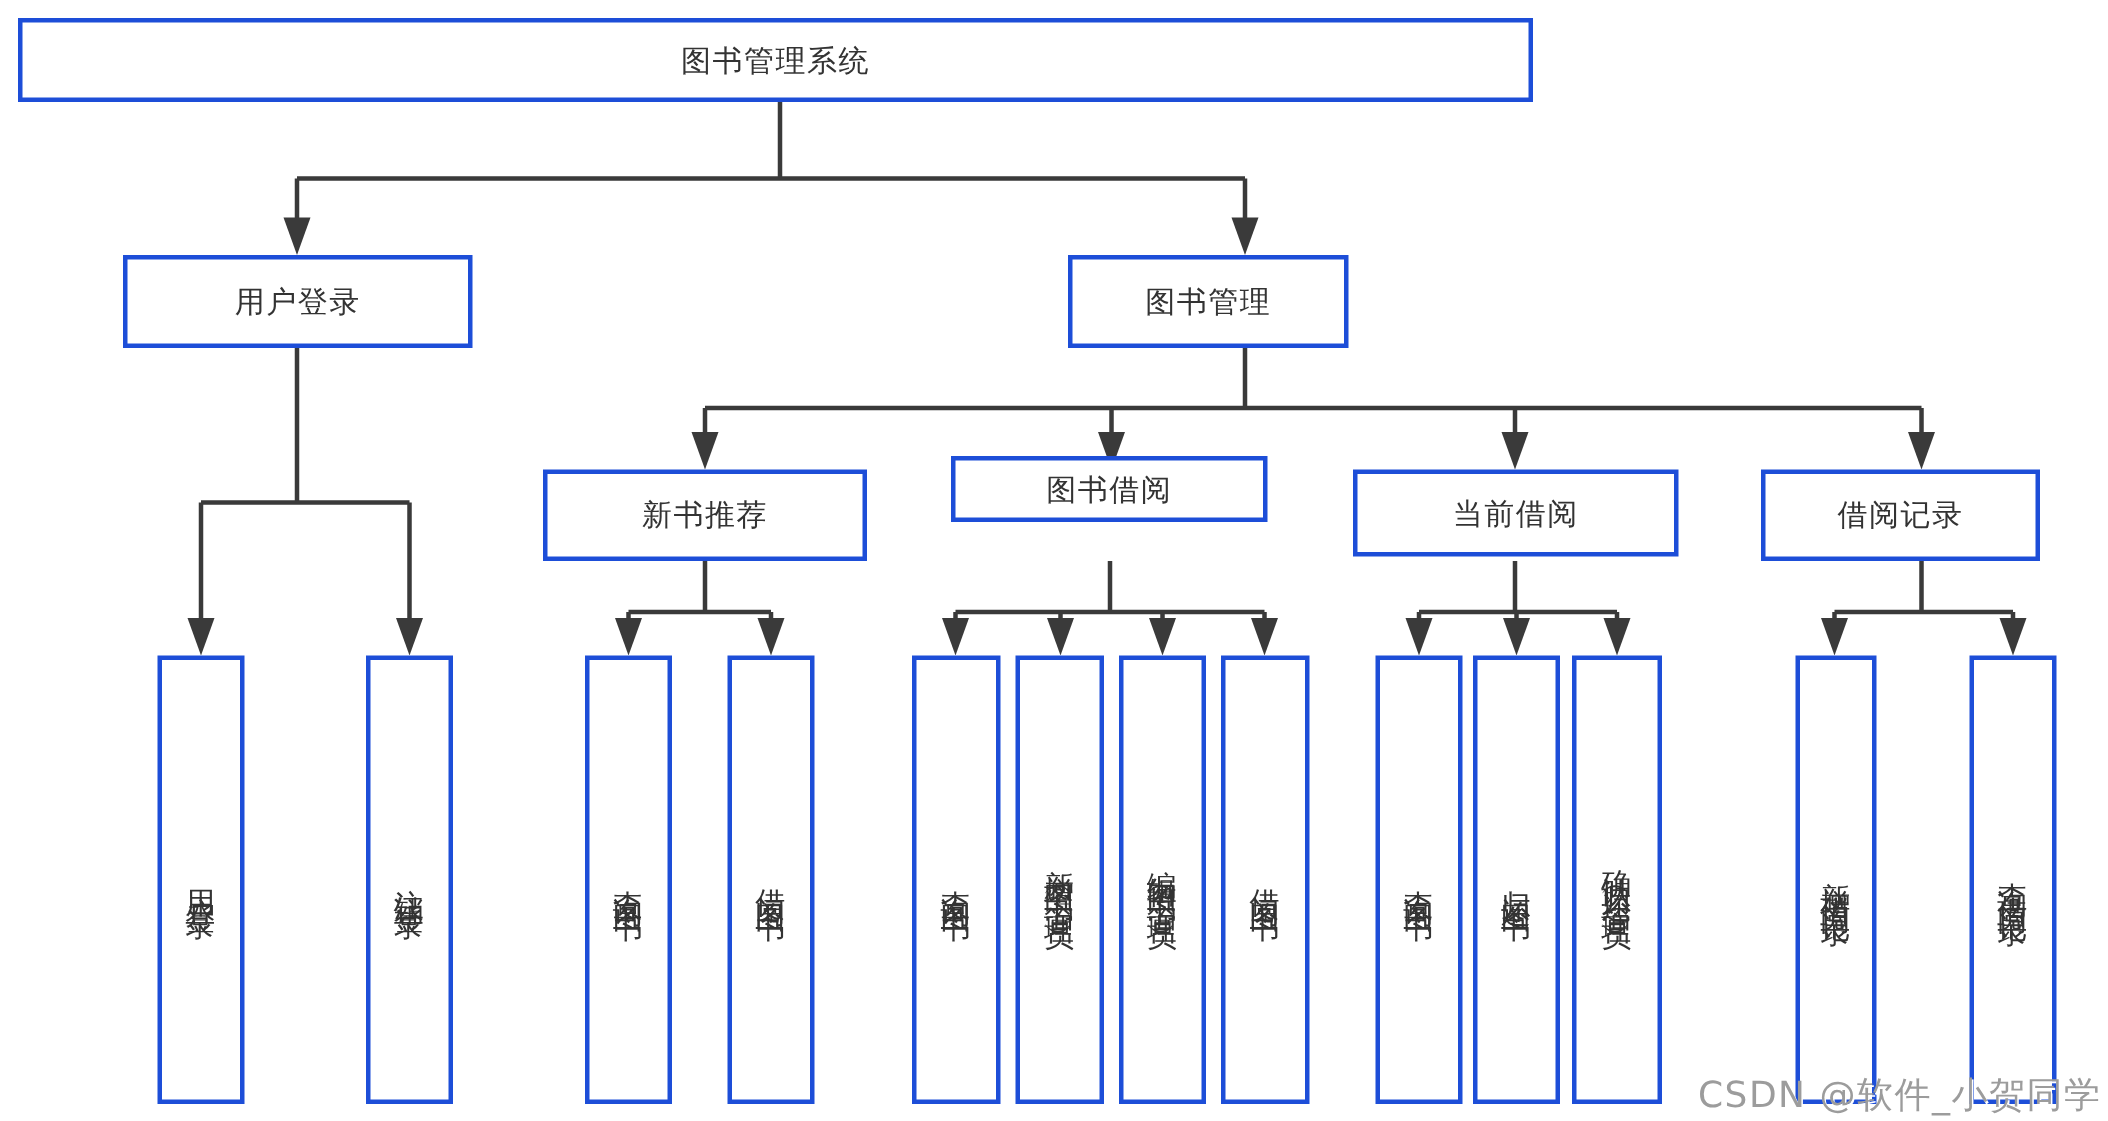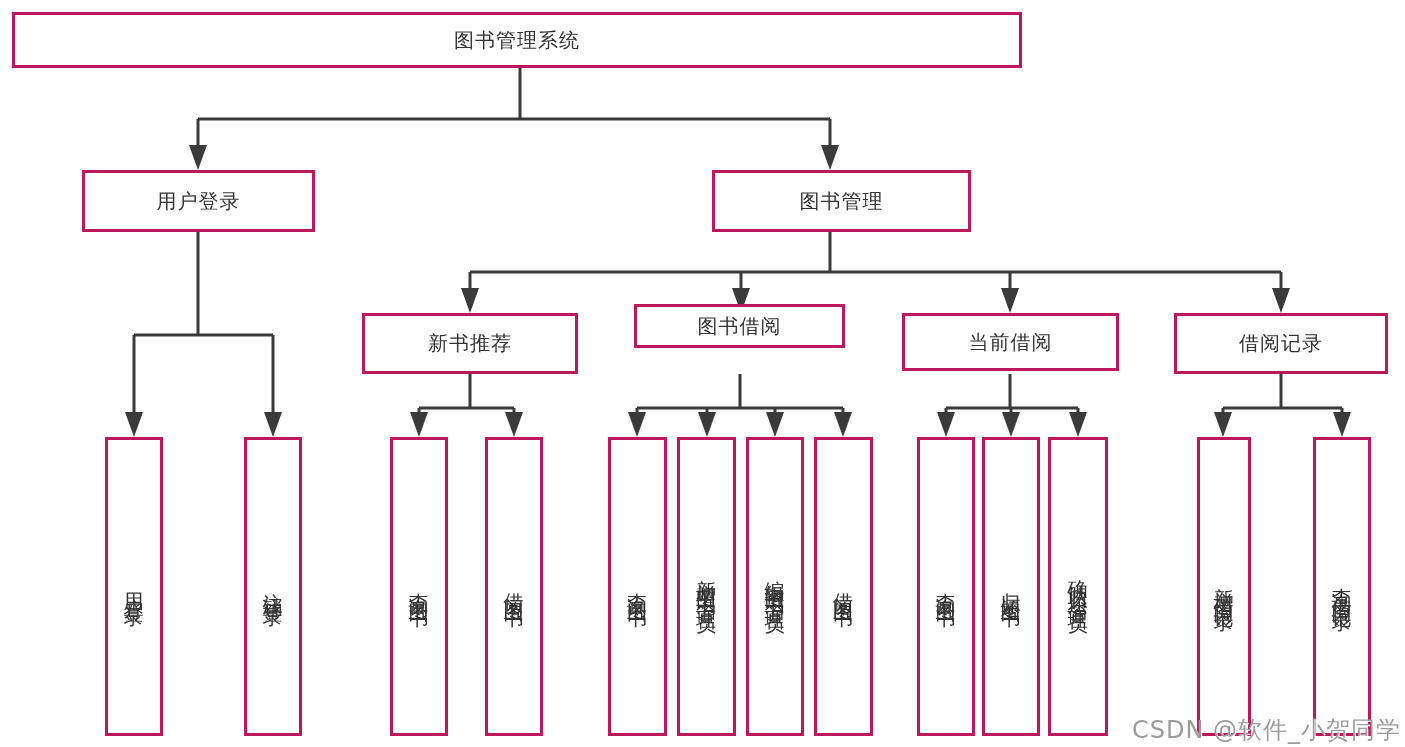--- a/index.html
+++ b/index.html
@@ -18,21 +18,21 @@
   #connectors {
     position: absolute;
     left: 0;
     top: 0;
     z-index: 0;
   }
   .node {
     position: absolute;
     box-sizing: border-box;
     background: #ffffff;
-    border: 3px solid #be185d;
+    border: 3px solid #1d4ed8;
     color: #333333;
     display: flex;
     align-items: center;
     justify-content: center;
     font-size: 20px;
     letter-spacing: 1px;
     z-index: 1;
     text-align: center;
   }
   .leaf {
@@ -90,26 +90,26 @@
       <polygon points="1002,412 1020,412 1011,437"></polygon>
       <polygon points="1069,412 1087,412 1078,437"></polygon>
       <polygon points="1214,412 1232,412 1223,437"></polygon>
       <polygon points="1333,412 1351,412 1342,437"></polygon>
     </g>
   </svg>
 
   <div class="node" style="left:12px; top:12px; width:1010px; height:56px;">图书管理系统</div>
 
   <div class="node" style="left:82px; top:170px; width:233px; height:62px;">用户登录</div>
-  <div class="node" style="left:712px; top:170px; width:259px; height:62px;">图书管理</div>
+  <div class="node" style="left:712px; top:170px; width:187px; height:62px;">图书管理</div>
 
   <div class="node" style="left:362px; top:313px; width:216px; height:61px;">新书推荐</div>
   <div class="node" style="left:634px; top:304px; width:211px; height:44px;">图书借阅</div>
   <div class="node" style="left:902px; top:313px; width:217px; height:58px;">当前借阅</div>
-  <div class="node" style="left:1174px; top:313px; width:214px; height:61px;">借阅记录</div>
+  <div class="node" style="left:1174px; top:313px; width:186px; height:61px;">借阅记录</div>
 
   <div class="node leaf" style="left:105px; width:58px;">用户登录</div>
   <div class="node leaf" style="left:244px; width:58px;">注销登录</div>
 
   <div class="node leaf" style="left:390px; width:58px;">查询图书</div>
   <div class="node leaf" style="left:485px; width:58px;">借阅图书</div>
 
   <div class="node leaf" style="left:608px; width:59px;">查询图书</div>
   <div class="node leaf" style="left:677px; width:59px;">新增图书（管理员）</div>
   <div class="node leaf" style="left:746px; width:58px;">编辑图书（管理员）</div>

